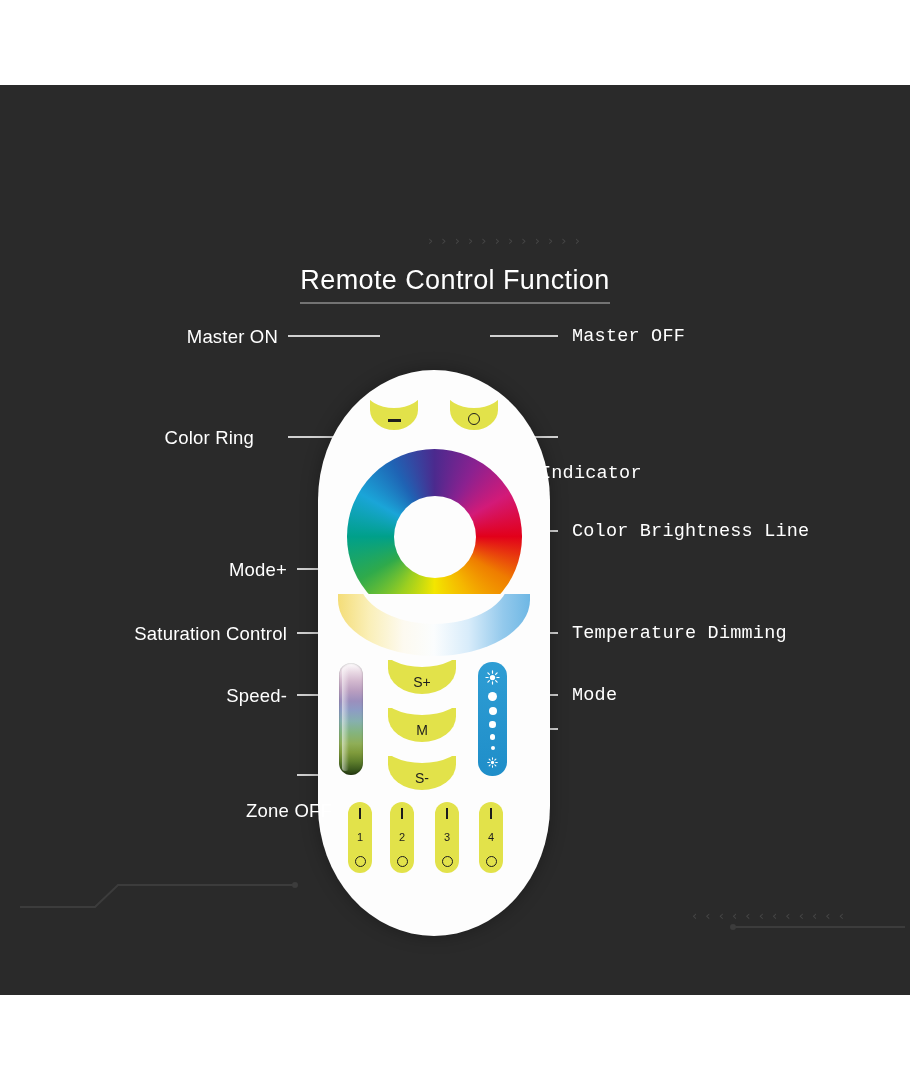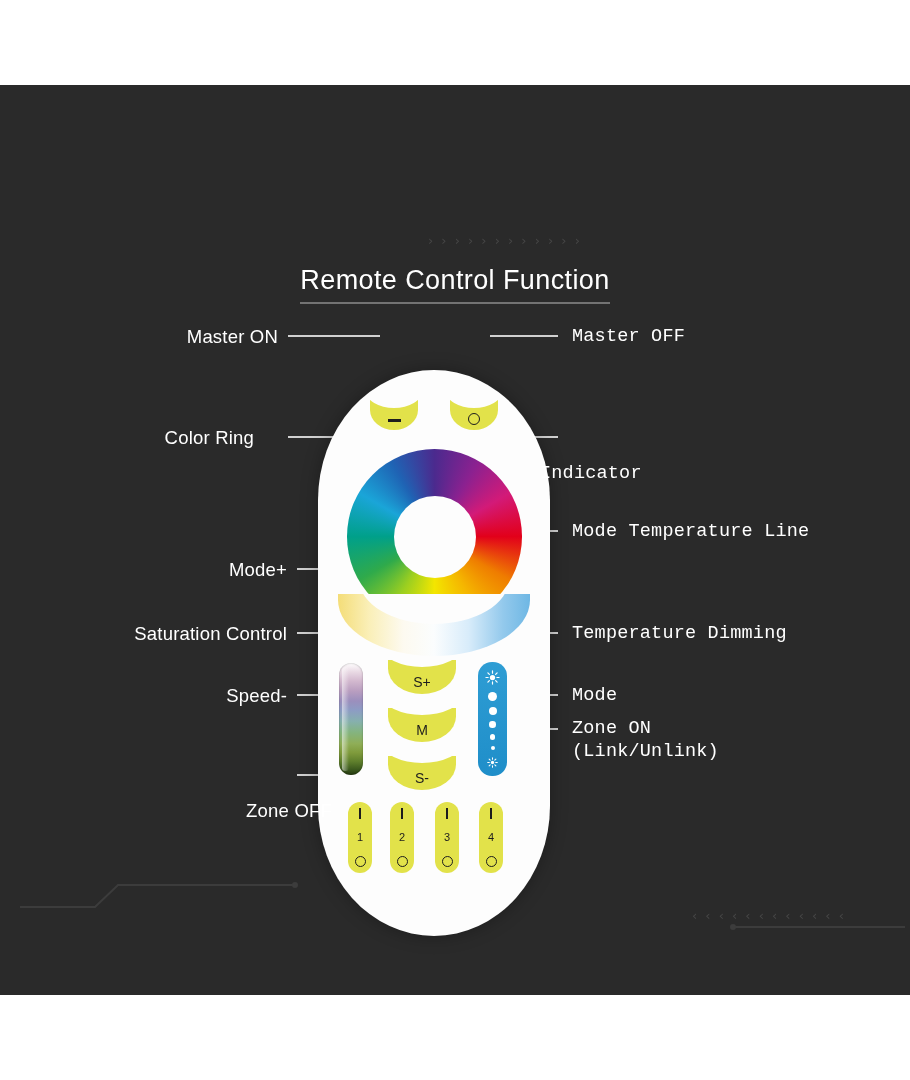--- a/index.html
+++ b/index.html
@@ -460,30 +460,28 @@
       <div class="zone-o"></div>
     </div>
   </div>
 
   <div class="label left" style="right:632px; top:240px;">Master ON</div>
   <div class="label right" style="left:572px; top:240px;">Master OFF</div>
 
   <div class="label left" style="right:656px; top:341px;">Color Ring</div>
   <div class="label right" style="left:540px; top:341px;margin-top:36px;">Indicator</div>
 
-  <div class="label right" style="left:572px; top:435px;">Mode Temperature Line</div>
+  <div class="label right" style="left:572px; top:435px;">Color Brightness Line</div>
 
   <div class="label left" style="right:623px; top:473px;">Mode+</div>
   <div class="label left" style="right:623px; top:537px;">Saturation Control</div>
   <div class="label left" style="right:623px; top:599px;">Speed-</div>
 
   <div class="label right" style="left:572px; top:537px;">Temperature Dimming</div>
   <div class="label right" style="left:572px; top:599px;">Mode</div>
-  <div class="label right" style="left:572px; top:632px;">Zone ON
-(Link/Unlink)</div>
 
   <div class="label left" style="right:578px; top:714px;">Zone OFF</div>
 
   <svg id="traces" viewBox="0 0 910 140" xmlns="http://www.w3.org/2000/svg">
     <g stroke="#3c3c3c" stroke-width="2" fill="none">
       <polyline points="20,52 95,52 118,30 293,30"></polyline>
       <circle cx="295" cy="30" r="3" fill="#3c3c3c" stroke="none"></circle>
       <polyline points="735,72 905,72"></polyline>
       <circle cx="733" cy="72" r="3" fill="#3c3c3c" stroke="none"></circle>
     </g>

